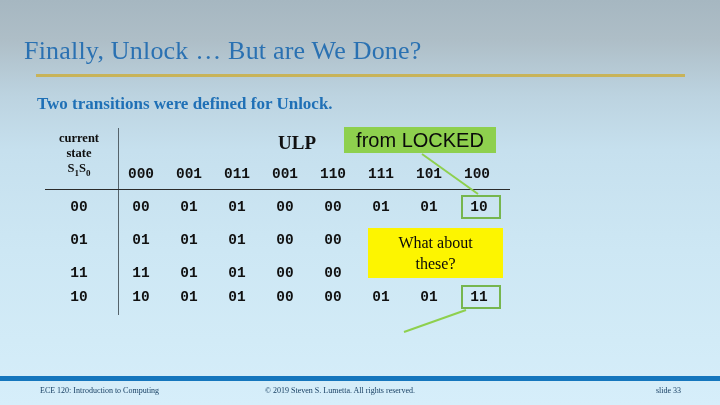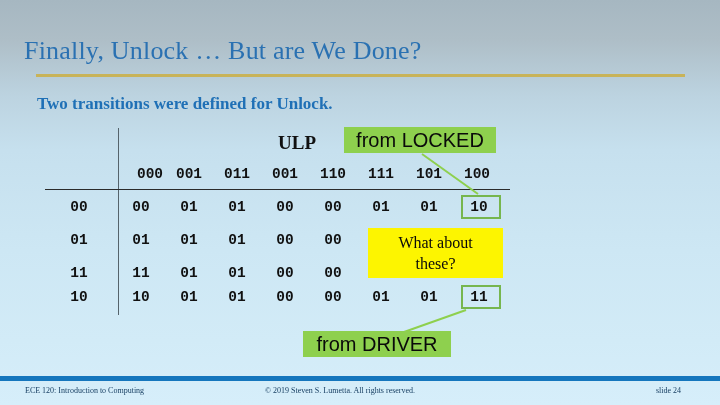--- a/index.html
+++ b/index.html
@@ -216,43 +216,48 @@
   #footer {
     position: absolute;
     left: 0;
     top: 386px;
     width: 720px;
     height: 14px;
     font-family: "Liberation Serif", serif;
     font-size: 8px;
     color: #123a5e;
   }
-  #footer-course { position: absolute; left: 25px; top: 0; }
+  #footer-course { position: absolute; left: 40px; top: 0; }
   #footer-copy   { position: absolute; left: 265px; top: 0; }
   #footer-slide  { position: absolute; left: 656px; top: 0; }
 </style>
 </head>
 <body>
 
 <div id="slide">
 
   <div id="title">Finally, Unlock … But are We Done?</div>
   <div id="title-rule"></div>
 
   <div id="subtitle">Two transitions were defined for Unlock.</div>
 
   <div id="table-area">
 
+    <div id="row-header-label">
+      <span>current</span><br>
+      <span>state</span><br>
+      <span><span>S</span><span class="sub">1</span><span>S</span><span class="sub">0</span></span>
+    </div>
 
     <div id="ulp-label">ULP</div>
 
     <div id="vline"></div>
     <div id="hline"></div>
 
-    <div class="colhead" style="left:128px">000</div>
+    <div class="colhead" style="left:119px">000</div>
     <div class="colhead" style="left:167px">001</div>
     <div class="colhead" style="left:215px">011</div>
     <div class="colhead" style="left:263px">001</div>
     <div class="colhead" style="left:311px">110</div>
     <div class="colhead" style="left:359px">111</div>
     <div class="colhead" style="left:407px">101</div>
     <div class="colhead" style="left:455px">100</div>
 
     <div class="rowlabel" style="top:199px">00</div>
     <div class="rowlabel" style="top:232px">01</div>
@@ -298,22 +303,21 @@
     <line x1="466" y1="310" x2="404" y2="332" stroke="#8ed04e" stroke-width="2"></line>
   </svg>
 
   <div id="callout-locked" class="callout-green">from LOCKED</div>
 
   <div id="callout-yellow">
     <span>What about</span>
     <span>these?</span>
   </div>
 
-  <div id="callout-driver" class="callout-green">from DRIVER</div>
 
   <div id="footer-bar"></div>
   <div id="footer">
     <span id="footer-course">ECE 120: Introduction to Computing</span>
     <span id="footer-copy">© 2019 Steven S. Lumetta.  All rights reserved.</span>
-    <span id="footer-slide">slide 24</span>
+    <span id="footer-slide">slide 33</span>
   </div>
 
 </div>
 
 </body></html>

